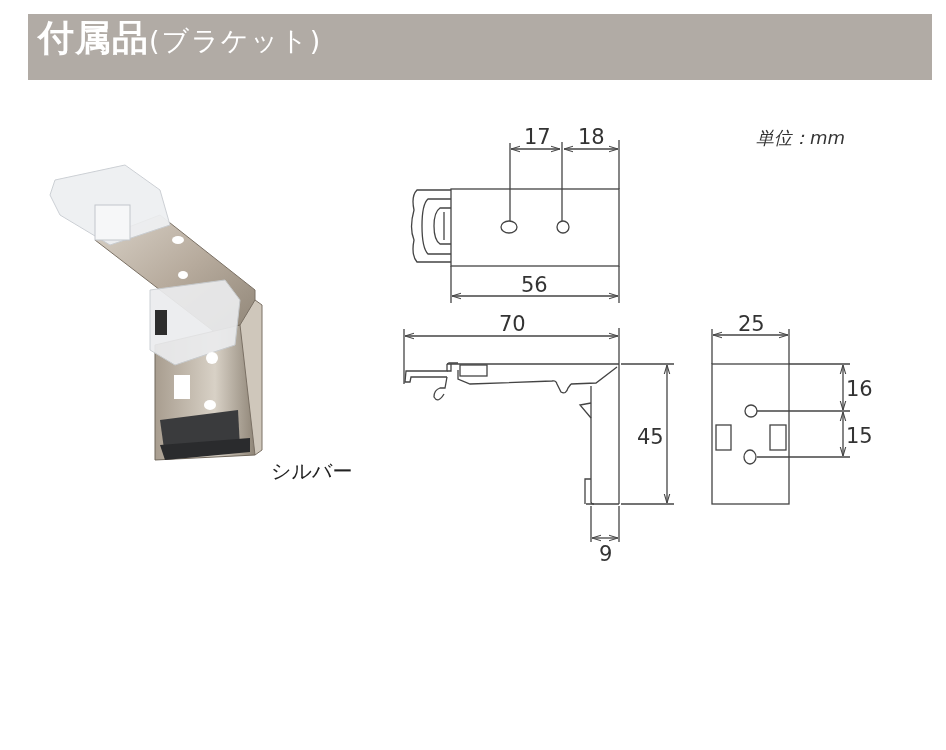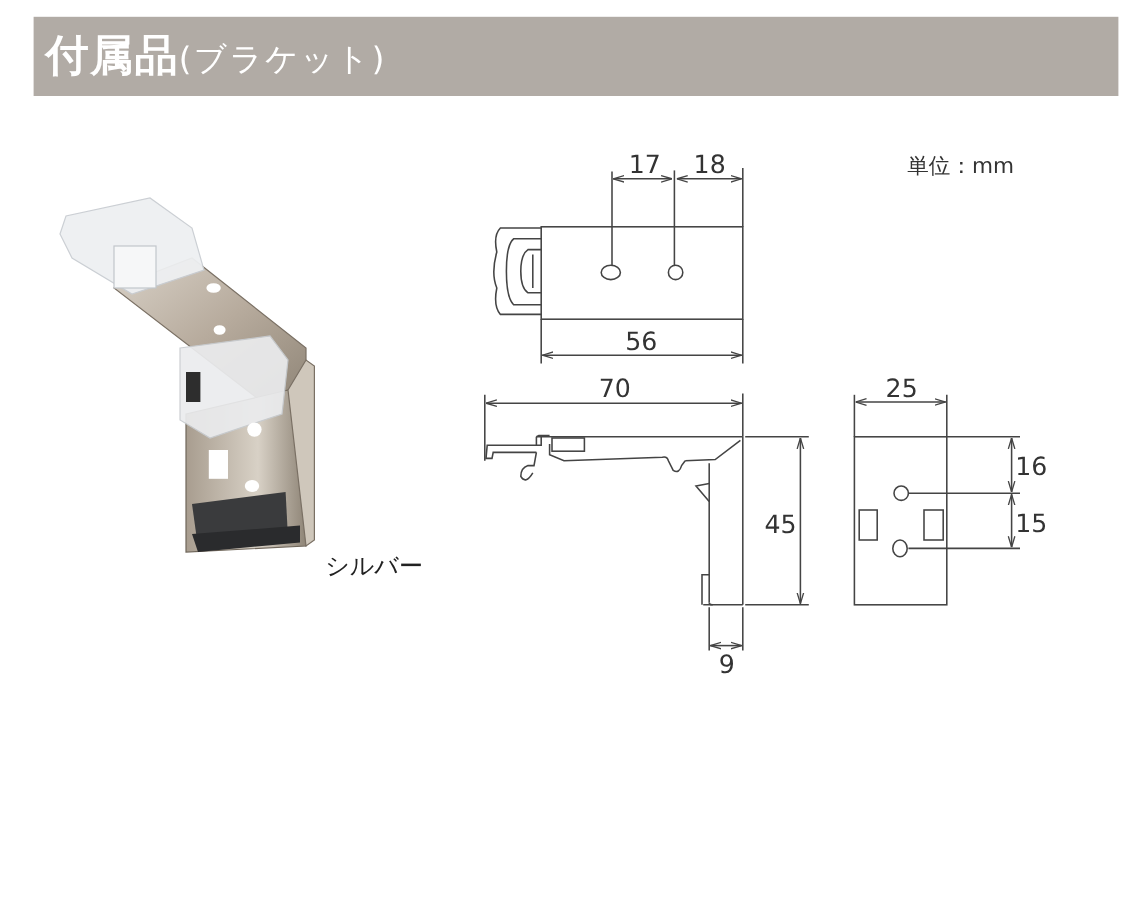--- a/index.html
+++ b/index.html
@@ -1,24 +1,24 @@
 <!DOCTYPE html>
 <html><head>
 <meta charset="utf-8">
 <style>
   html, body { margin: 0; padding: 0; background: #ffffff; }
   body { width: 946px; height: 750px; position: relative; overflow: hidden;
          font-family: "DejaVu Sans", "Liberation Sans", sans-serif; }
   .header-bar { position: absolute; left: 28px; top: 14px; width: 904px; height: 66px;
                 background: #b1aba5; }
   .header-title { position: absolute; left: 38px; top: 14px; color: #ffffff;
-                  font-size: 36px; font-weight: bold; line-height: 66px; white-space: nowrap;
+                  font-size: 36px; font-weight: bold; line-height: 48px; white-space: nowrap;
                   letter-spacing: 1px; }
   .header-sub { font-size: 27px; font-weight: normal; letter-spacing: 2px; }
-  .unit-label { position: absolute; left: 756px; top: 126px; font-size: 18px; color: #333; }
+  .unit-label { position: absolute; left: 756px; top: 126px; font-size: 18px; color: #333; font-style: italic; }
   .color-label { position: absolute; left: 271px; top: 427px; font-size: 20px; color: #222; margin-top: 31px; }
   .drawing { position: absolute; left: 0; top: 0; }
   .dim { font-family: "DejaVu Sans", "Liberation Sans", sans-serif; font-size: 21px; fill: #333; }
 </style>
 </head>
 <body>
 
 <div class="header-bar"></div>
 <div class="header-title"><span>付属品</span><span class="header-sub">(ブラケット)</span></div>
 

